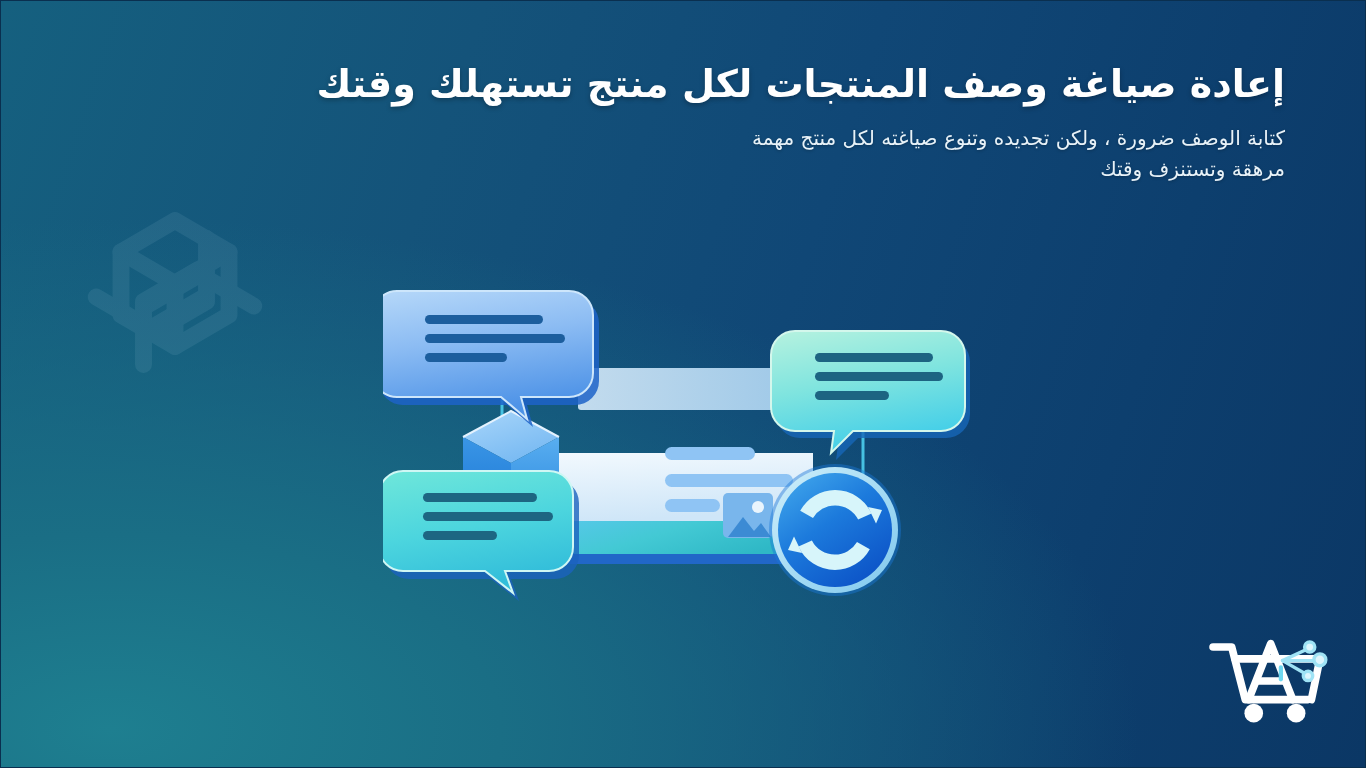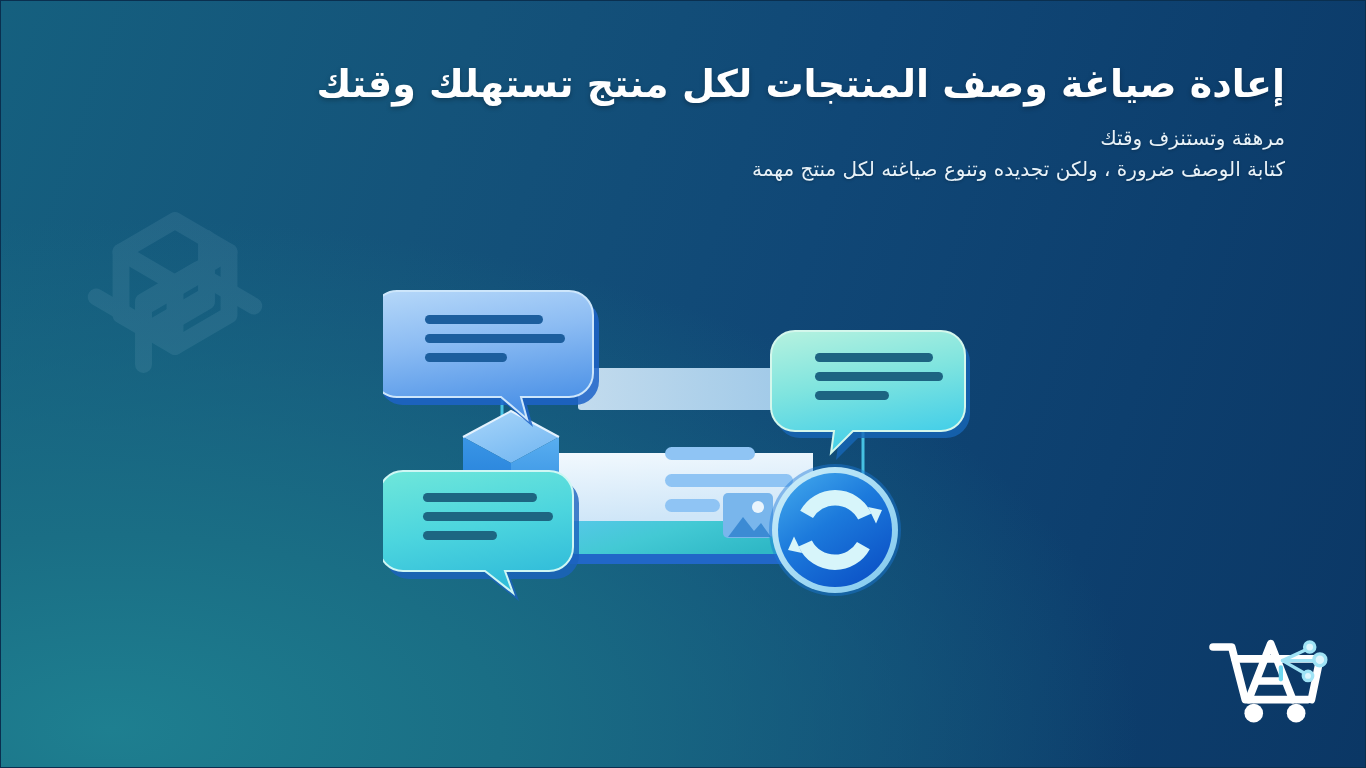--- a/index.html
+++ b/index.html
@@ -107,22 +107,22 @@
         <path d="M128 44 L128 100 L80 128"></path>
         <path d="M30 96 L78 124 L126 96"></path>
         <path d="M170 104 L122 76 L74 104"></path>
       </g>
     </svg>
   </div>
 
   <div class="headline-wrap">
     <h1 class="headline">إعادة صياغة وصف المنتجات لكل منتج تستهلك وقتك</h1>
     <p class="subheadline">
+      <span class="line">كتابة الوصف ضرورة ، ولكن تجديده وتنوع صياغته لكل منتج مهمة</span>
       <span class="line">مرهقة وتستنزف وقتك</span>
-      <span class="line">كتابة الوصف ضرورة ، ولكن تجديده وتنوع صياغته لكل منتج مهمة</span>
     </p>
   </div>
 
   <div class="illustration">
     <svg viewBox="0 0 600 330" xmlns="http://www.w3.org/2000/svg" aria-hidden="true">
       <defs>
         <linearGradient id="gBlueBub" x1="0" y1="0" x2="0.25" y2="1">
           <stop offset="0%" stop-color="#B6D8F9"></stop>
           <stop offset="45%" stop-color="#8CBCF3"></stop>
           <stop offset="100%" stop-color="#4E93E7"></stop>

